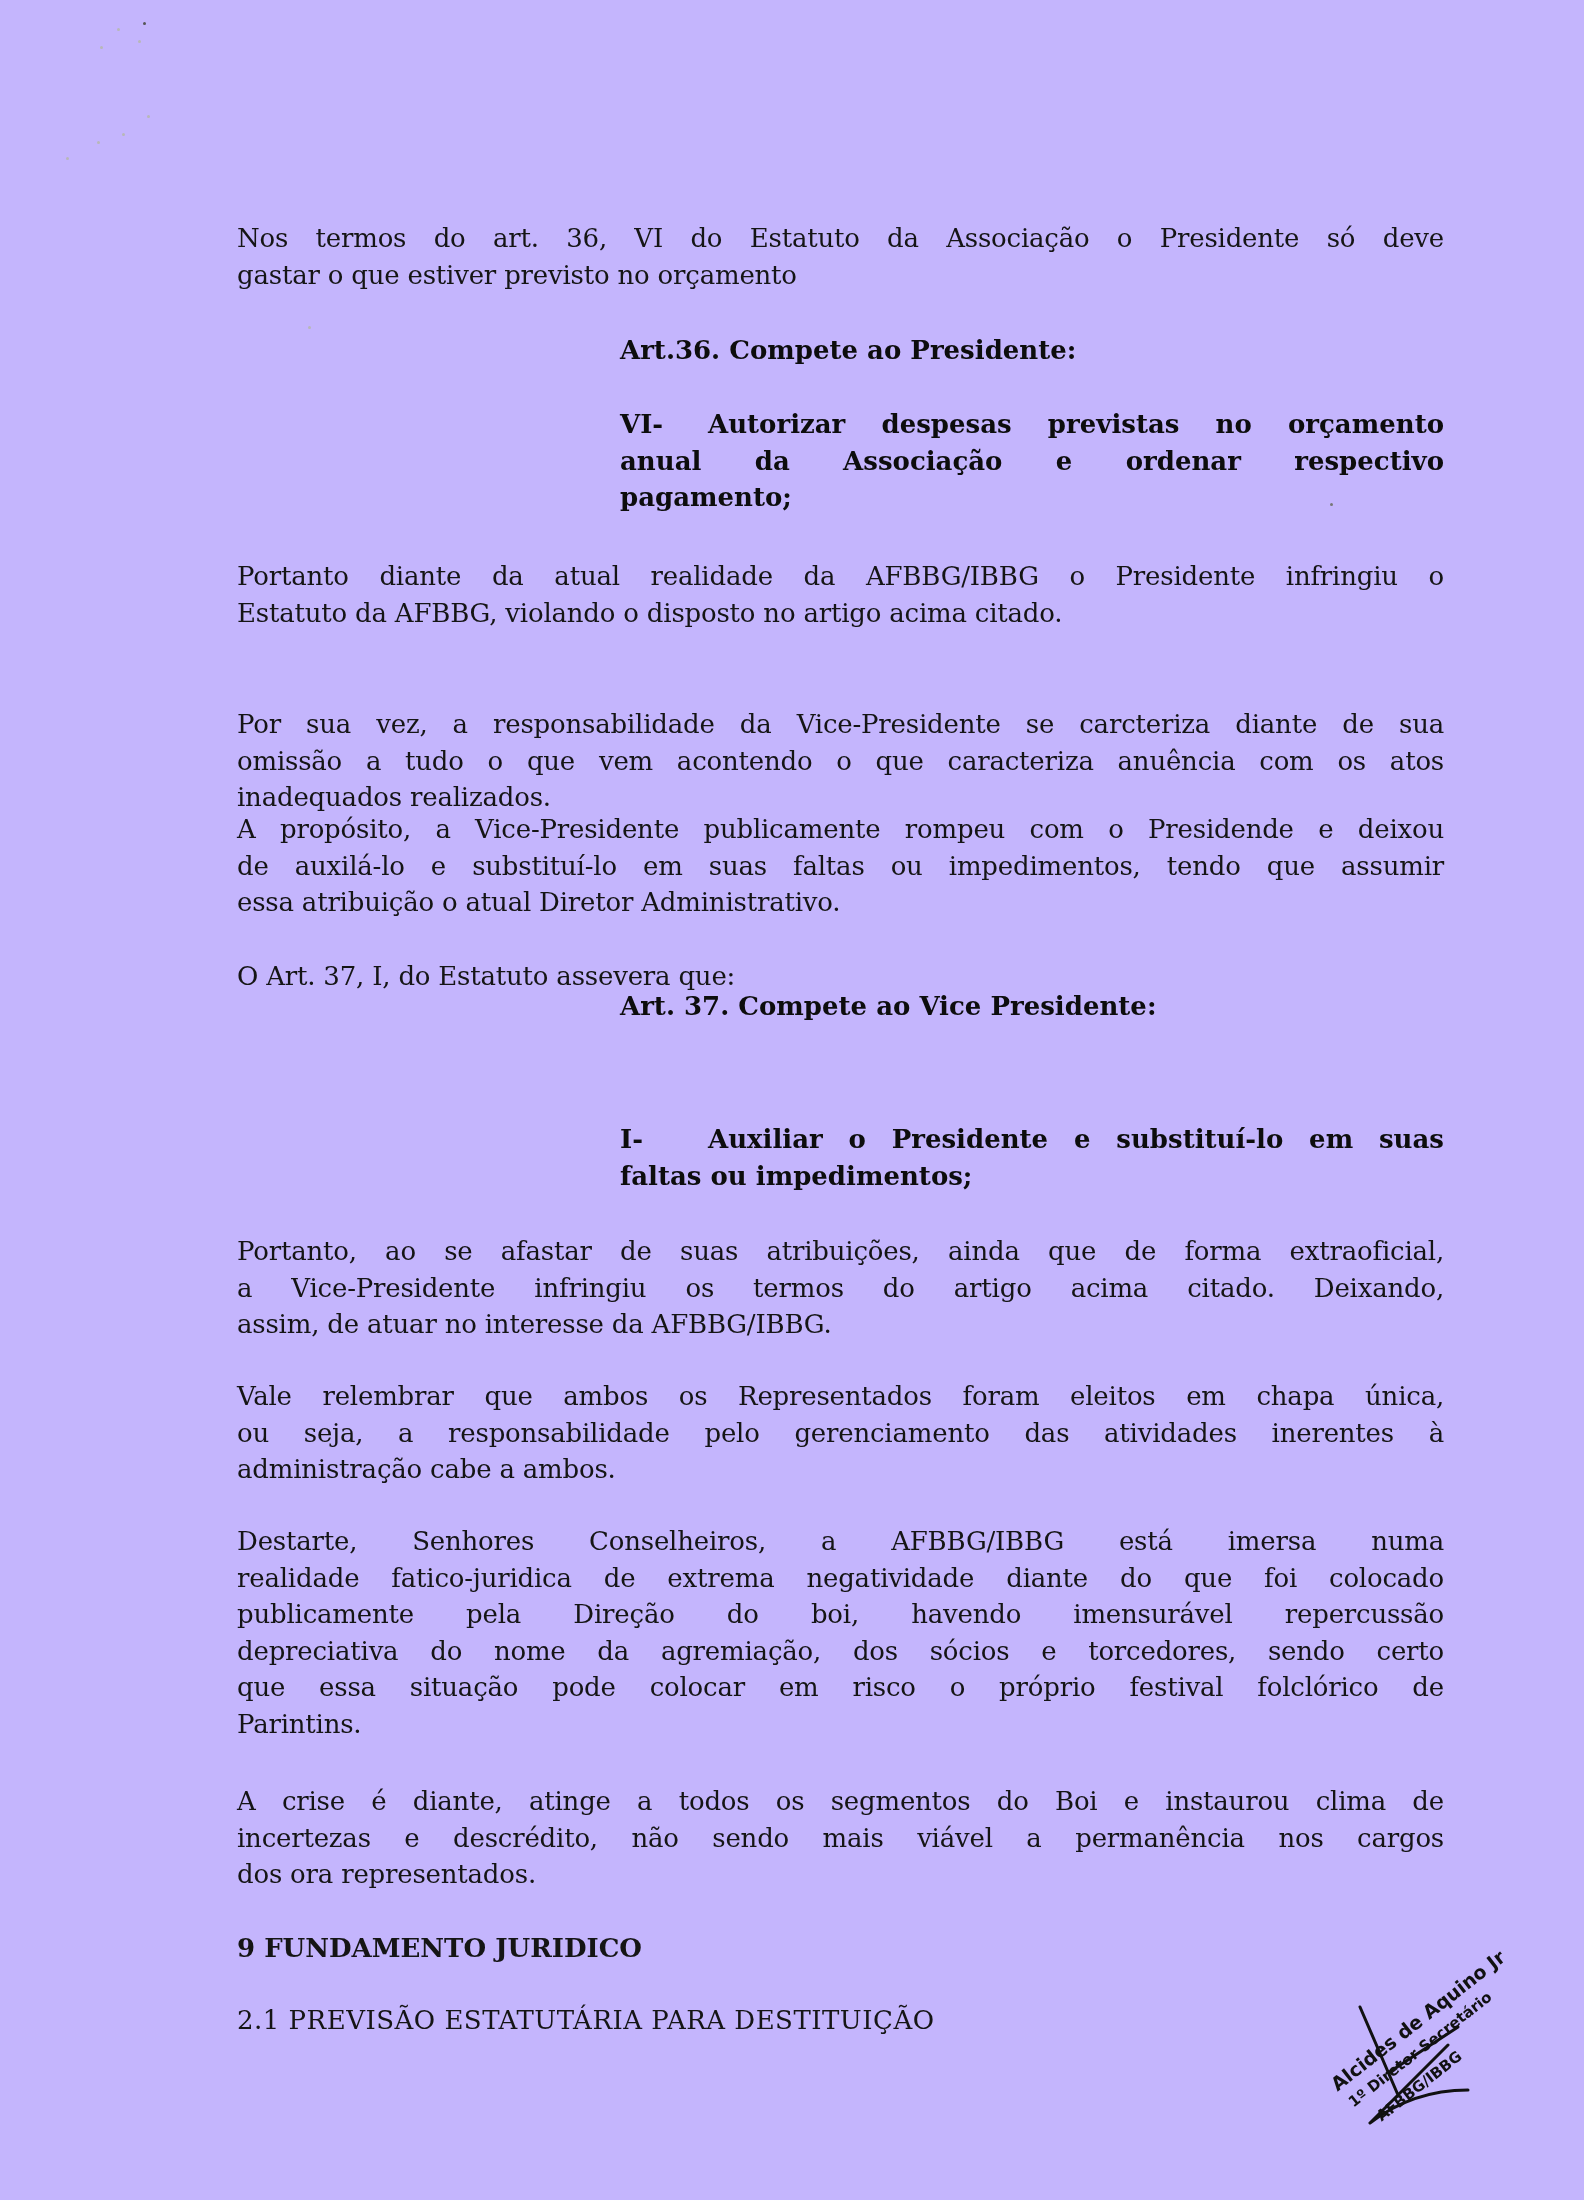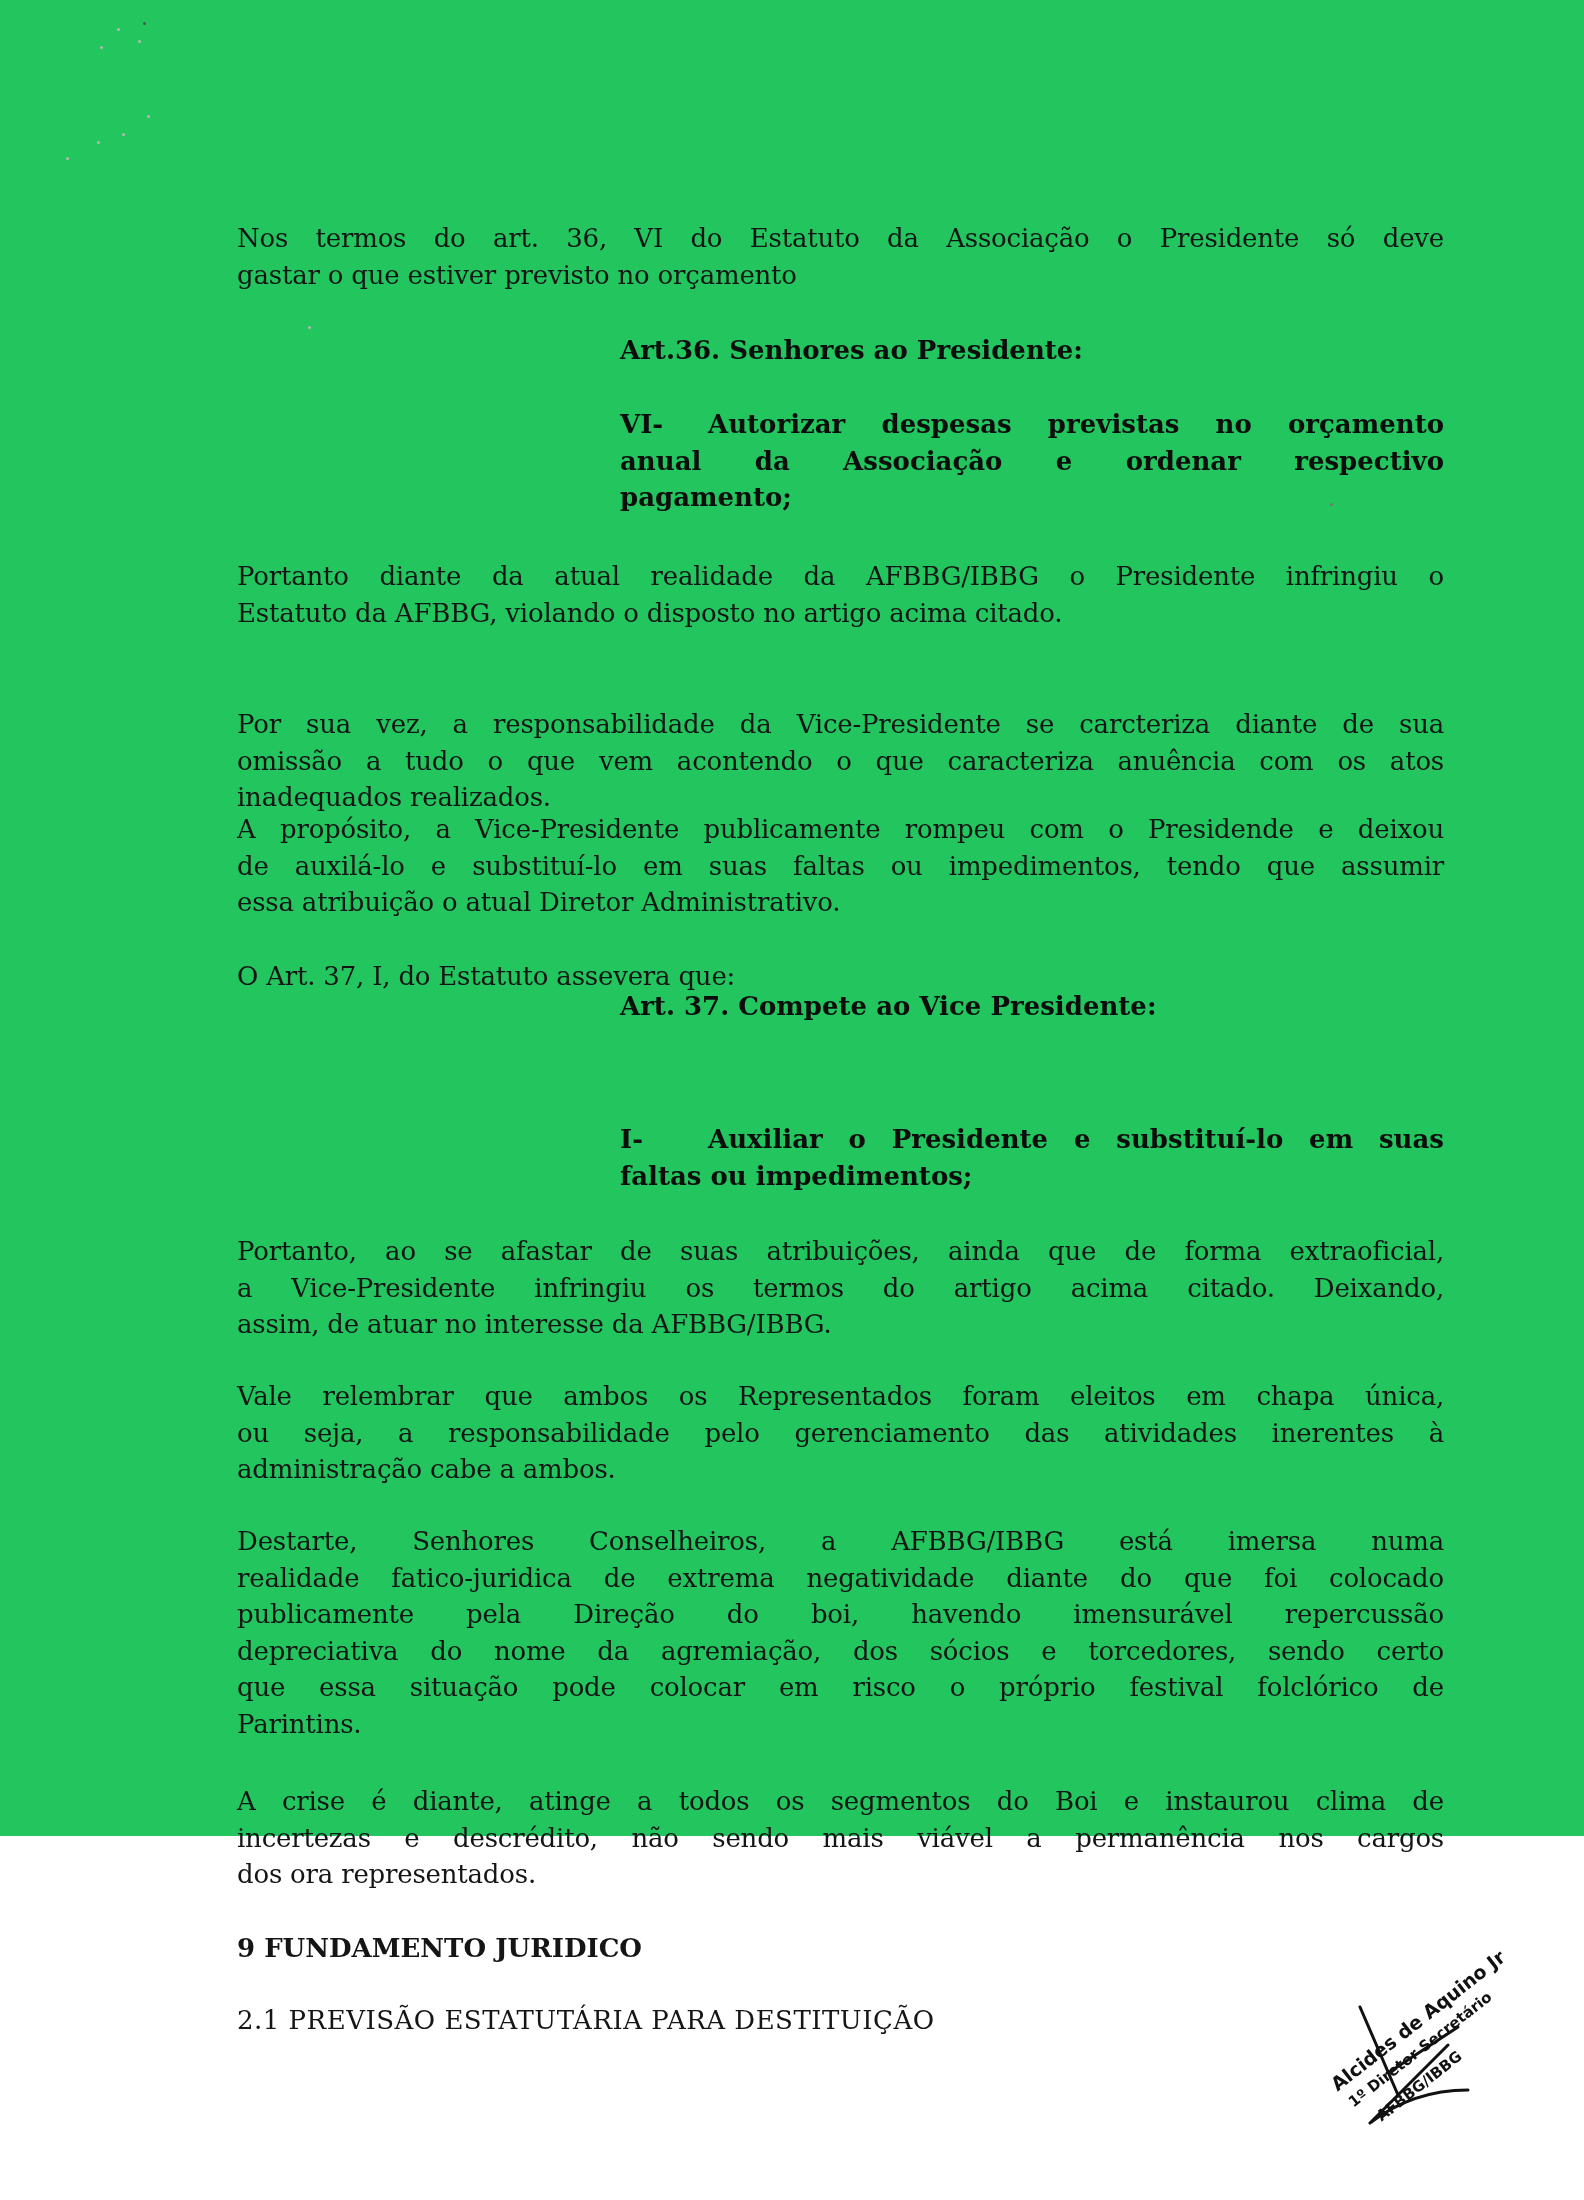--- a/index.html
+++ b/index.html
@@ -1,17 +1,17 @@
 <!DOCTYPE html>
 <html><head>
 <meta charset="utf-8">
 <style>
   html, body { margin: 0; padding: 0; background: #ffffff; }
   body { width: 1584px; height: 2200px; position: relative; overflow: hidden; }
-  .page { position: absolute; left: 0; top: 0; width: 1584px; height: 1836px; background: #22c55e; }
+  .page { position: absolute; left: 0; top: 0; width: 1584px; height: 2200px; background: #c4b5fd; }
   .specks span { position: absolute; width: 3px; height: 3px; border-radius: 50%; background: #b8b8b8; }
   .para { position: absolute; left: 237px; width: 1207px; color: #151515;
           font-family: "DejaVu Serif", serif; font-size: 26px; letter-spacing: -0.2px; }
   .para.quote { left: 620px; width: 824px; font-weight: bold; font-size: 26px; letter-spacing: 0px; color: #0d0d0d; }
   .line { display: block; height: 36.5px; line-height: 36.5px; white-space: nowrap; text-align: justify; text-align-last: justify; }
   .line.last { text-align: left; text-align-last: left; }
   .item-line { display: flex; }
   .item-num { display: inline-block; width: 88px; }
   .item-first { flex: 1; text-align: justify; text-align-last: justify; }
   .heading-bold { font-weight: bold; letter-spacing: 0px; }
@@ -37,21 +37,21 @@
     <span style="left:308px;top:326px;"></span>
     <span style="left:1330px;top:503px;background:#777;"></span>
   </div>
 
   <div class="para" style="top:220px;">
     <span class="line">Nos termos do art. 36, VI do Estatuto da Associação o Presidente só deve</span>
     <span class="line last">gastar o que estiver previsto no orçamento</span>
   </div>
 
   <div class="para quote" style="top:332px;">
-    <span class="line last">Art.36. Senhores ao Presidente:</span>
+    <span class="line last">Art.36. Compete ao Presidente:</span>
   </div>
   <div class="para" style="top:558px;">
     <span class="line">Portanto diante da atual realidade da AFBBG/IBBG o Presidente infringiu o</span>
     <span class="line last">Estatuto da AFBBG, violando o disposto no artigo acima citado.</span>
   </div>
 
   <div class="para quote" style="top:406px;">
     <div class="line item-line">
       <span class="item-num">VI-</span>
       <span class="item-first">Autorizar despesas previstas no orçamento</span>

